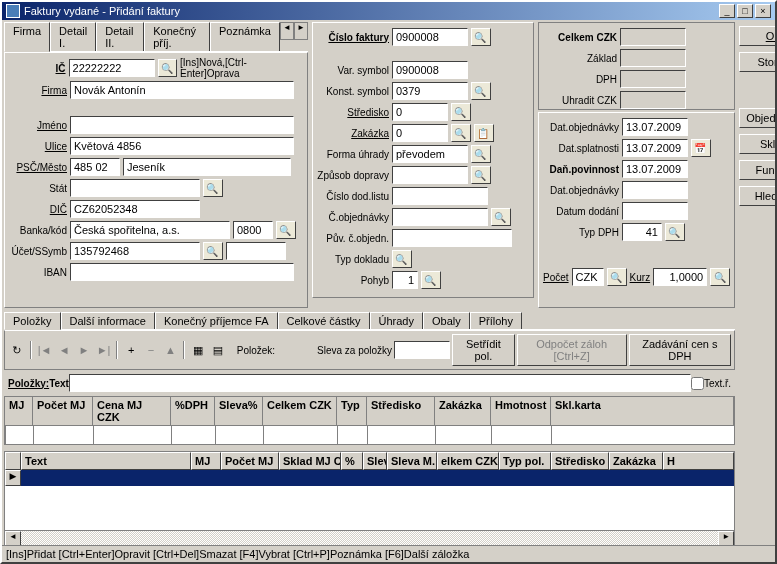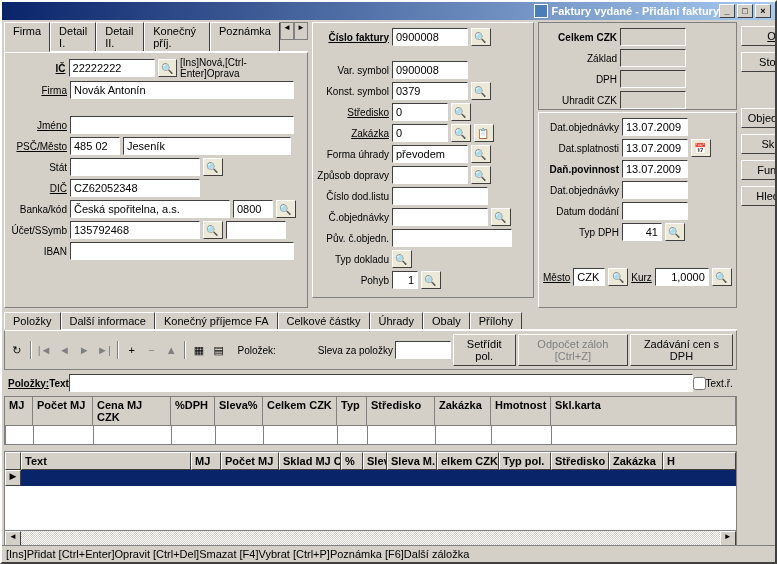--- a/index.html
+++ b/index.html
@@ -1,18 +1,18 @@
 <!DOCTYPE html>
 <html><head>
 <meta charset="utf-8">
 <style>
 * { box-sizing: border-box; margin: 0; padding: 0; }
 body { font-family: Tahoma, Arial, sans-serif; font-size: 11px; background: #d4d0c8; width: 777px; height: 564px; overflow: hidden; }
 .window { border: 2px solid #d4d0c8; border-top-color: #fff; border-left-color: #fff; border-right-color: #404040; border-bottom-color: #404040; height: 100%; display: flex; flex-direction: column; }
-.titlebar { background: linear-gradient(to right, #0a246a, #a6caf0); color: #fff; padding: 2px 4px; display: flex; align-items: center; justify-content: flex-end; font-weight: bold; }
+.titlebar { background: linear-gradient(to right, #0a246a, #a6caf0); color: #fff; padding: 2px 4px; display: flex; align-items: center; justify-content: space-between; font-weight: normal; }
 .titlebar-buttons { display: flex; gap: 2px; }
 .titlebar-btn { width: 16px; height: 14px; background: #d4d0c8; border: 1px solid #fff; border-right-color: #404040; border-bottom-color: #404040; font-size: 9px; text-align: center; line-height: 12px; color: #000; cursor: pointer; }
 .content { flex: 1; display: flex; padding: 2px; gap: 2px; overflow: hidden; }
 .main-area { flex: 1; display: flex; flex-direction: column; }
 .side-btns { width: 73px; display: flex; flex-direction: column; gap: 6px; padding: 4px 2px; }
 .btn { background: #d4d0c8; border: 1px solid #fff; border-right-color: #404040; border-bottom-color: #404040; padding: 3px 6px; font-size: 11px; cursor: pointer; text-align: center; }
 .tab-row { display: flex; border-bottom: 1px solid #fff; }
 .tab { padding: 2px 8px; border: 1px solid #fff; border-bottom: none; border-right-color: #404040; background: #d4d0c8; cursor: pointer; font-size: 11px; }
 .tab.active { background: #d4d0c8; border-bottom: 1px solid #d4d0c8; margin-bottom: -1px; position: relative; }
 .tab-nav { display: flex; }
@@ -92,20 +92,24 @@
             </div>
             <div class="row">
               <span class="lbl underline" style="width:58px">Firma</span>
               <input type="text" style="width: 224px;" value="Novák Antonín">
             </div>
             <div class="row" style="margin-top:14px">
               <span class="lbl underline" style="width:58px">Jméno</span>
               <input type="text" style="width: 224px;" value="">
             </div>
             <div class="row">
+              <span class="lbl underline" style="width:58px">Ulice</span>
+              <input type="text" style="width: 224px;" value="Květová 4856">
+            </div>
+            <div class="row">
               <span class="lbl underline" style="width:58px">PSČ/Město</span>
               <input type="text" style="width: 50px;" value="485 02">
               <input type="text" style="width: 168px;" value="Jeseník">
             </div>
             <div class="row">
               <span class="lbl" style="width:58px">Stát</span>
               <input type="text" style="width: 130px;" value="">
               <span class="icon-btn">🔍</span>
             </div>
             <div class="row">
@@ -231,21 +235,21 @@
             <div class="row">
                 <span class="lbl" style="width:76px">Datum dodání</span>
                 <input type="text" style="width: 66px;" value="">
               </div>
             <div class="row">
                 <span class="lbl" style="width:76px">Typ DPH</span>
                 <input type="text" style="width: 40px; text-align: right;" value="41">
                 <span class="icon-btn">🔍</span>
               </div>
             <div class="row" style="margin-top:24px">
-              <span class="lbl underline">Město</span>
+              <span class="lbl underline">Počet</span>
               <input type="text" style="width: 32px;" value="CZK">
               <span class="icon-btn">🔍</span>
               <span class="lbl underline">Kurz</span>
               <input type="text" style="width: 54px; text-align: right;" value="1,0000">
               <span class="icon-btn">🔍</span>
             </div>
           </div>
         </div>
       </div>
 

